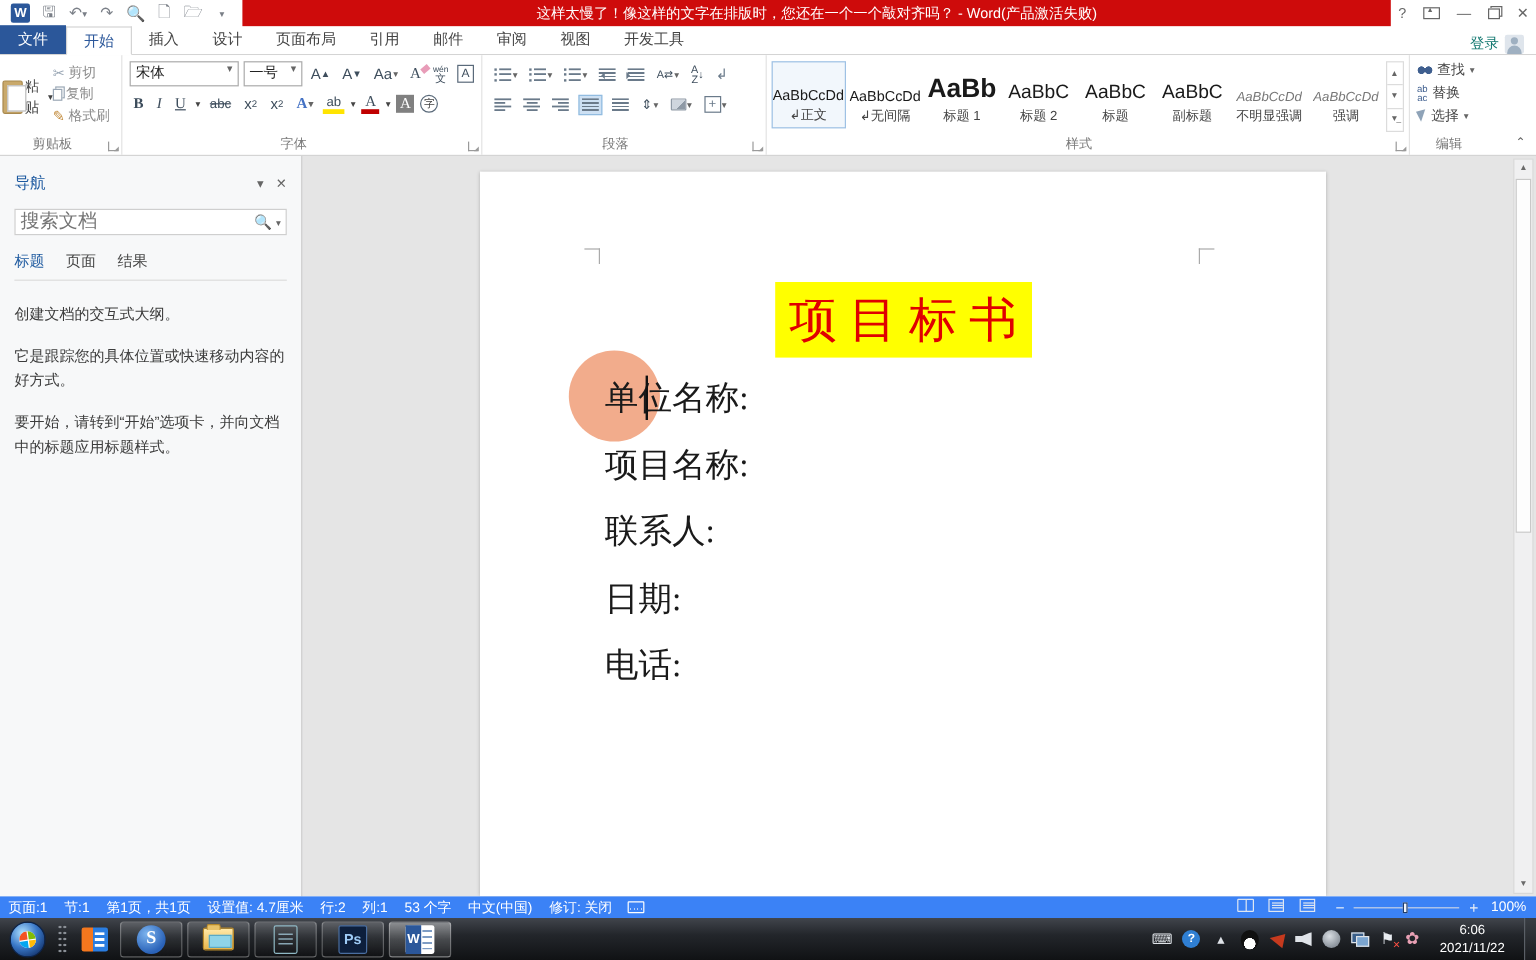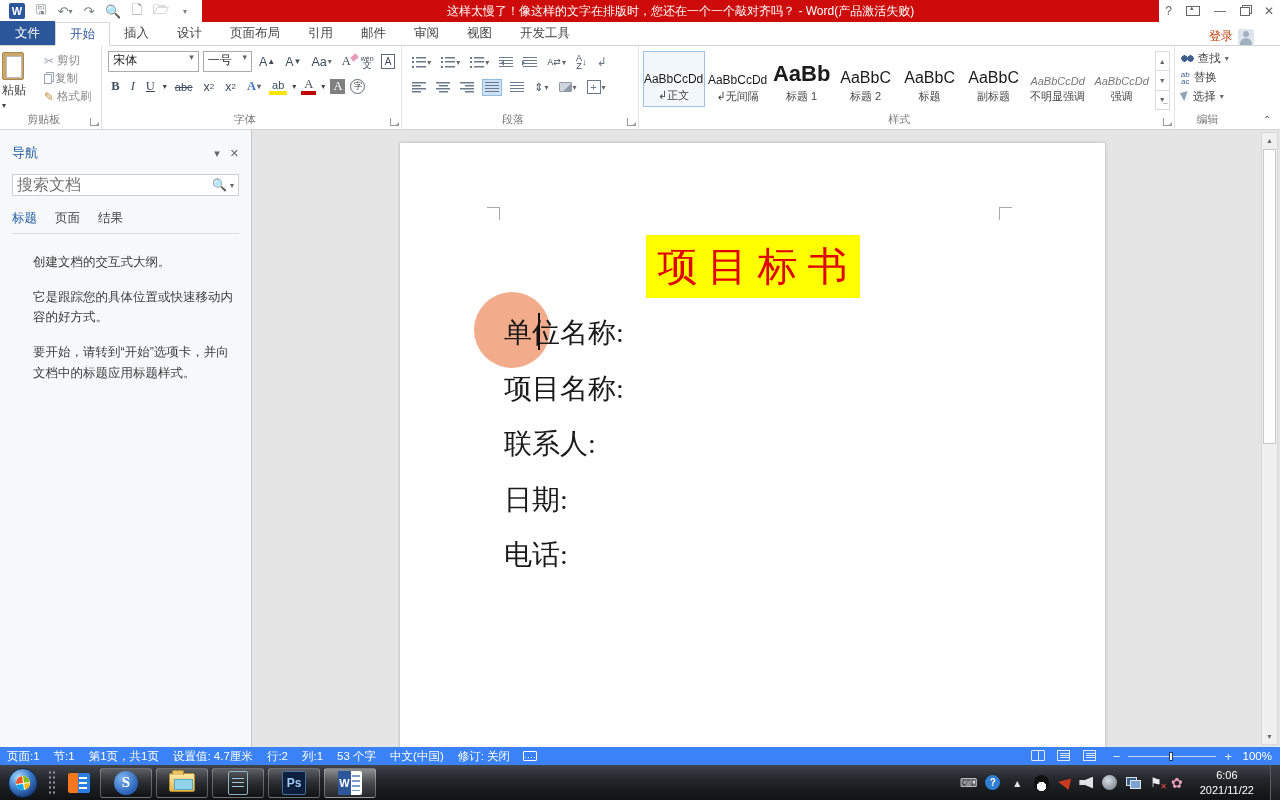--- a/index.html
+++ b/index.html
@@ -20,35 +20,35 @@
   .ribbon-display-ic { display:inline-block; width:14px; height:10px; border:1px solid #666; position:relative; }
   .ribbon-display-ic::after { content:"▴"; position:absolute; top:-3px; left:3px; font-size:7px; color:#666; }
   .restore-ic { display:inline-block; width:10px; height:9px; border:1px solid #666; box-shadow:2px -2px 0 -1px #fff, 2px -2px #666; }
 
   
   .tabrow { position:absolute; top:22px; left:0; width:1280px; height:24px; background:#fff; border-bottom:1px solid #d4d4d4; display:flex; align-items:flex-end; }
   .filetab { background:#2b579a; color:#fff; padding:4px 15px; height:24px; display:flex; align-items:center; font-size:12.5px; }
   .tab { padding:4px 14px; height:24px; display:flex; align-items:center; color:#444; font-size:12.5px; }
   .tab.active { background:#fff; color:#2b579a; border:1px solid #d4d4d4; border-bottom:1px solid #fff; margin-bottom:-1px; }
   .tab-spacer { flex:1; }
-  .signin { display:flex; align-items:center; gap:5px; padding-right:26px; color:#c2410c; }
+  .signin { display:flex; align-items:center; gap:5px; padding-right:10px; color:#0f766e; }
   .avatar-ic { width:16px; height:16px; border-radius:2px; background:#dfe5ec; position:relative; overflow:hidden; }
   .avatar-ic::before { content:""; position:absolute; top:2px; left:5px; width:6px; height:6px; border-radius:50%; background:#9fb0c1; }
   .avatar-ic::after { content:""; position:absolute; top:9px; left:2px; width:12px; height:8px; border-radius:6px 6px 0 0; background:#9fb0c1; }
 
   
   .ribbon { position:absolute; top:46px; left:0; width:1280px; height:84px; background:#fff; border-bottom:1px solid #d4d4d4; display:flex; }
   .rgroup { position:relative; border-right:1px solid #e3e3e3; padding:3px 2px 17px 2px; }
   .glabel { position:absolute; bottom:2px; left:0; right:14px; text-align:center; font-size:11px; color:#7a7a7a; white-space:nowrap; }
   .dlaunch { position:absolute; bottom:3px; right:3px; width:8px; height:8px; border-left:1px solid #9a9a9a; border-bottom:1px solid #9a9a9a; }
   .dlaunch::after { content:""; position:absolute; right:-1px; bottom:-1px; width:0; height:0; border-left:4px solid transparent; border-bottom:4px solid #9a9a9a; }
 
   
   .g-clip { width:103px; display:flex; }
-  .pastebtn { width:42px; display:flex; flex-direction:column; align-items:flex-start; justify-content:center; gap:2px; font-size:12px; color:#444; }
+  .pastebtn { width:42px; display:flex; align-items:center; justify-content:center; gap:2px; font-size:12px; color:#444; }
   .clipboard-ic { width:22px; height:28px; background:#c9a96b; border:1px solid #a8894f; border-radius:2px; position:relative; }
   .clipboard-ic::before { content:""; position:absolute; top:3px; left:3px; width:14px; height:20px; background:#fff; border:1px solid #bbb; }
   .clipsmall { display:flex; flex-direction:column; gap:3px; padding-top:4px; font-size:11.5px; color:#8a8a8a; }
   .clipsmall .row { display:flex; align-items:center; gap:3px; white-space:nowrap; }
   .scissors { color:#9aa7b5; font-size:12px; }
   .copy-ic { display:inline-block; width:8px; height:10px; border:1px solid #9aa7b5; background:#fff; box-shadow:2px -2px 0 -1px #fff, 2px -2px #9aa7b5; }
   .brush-ic { color:#c28a3a; font-size:12px; }
 
   
   .g-font { width:300px; }
@@ -134,21 +134,21 @@
   .navhead .sp { flex:1; }
   .navhead .hic { color:#666; font-size:11px; margin-left:10px; }
   .searchbox { margin-top:12px; height:22px; background:#fff; border:1px solid #cfcfcf; display:flex; align-items:center; padding:0 4px; }
   .searchbox input { flex:1; border:none; outline:none; font-size:16px; color:#b91c1c; background:transparent; min-width:0; }
   .mag-ic { color:#8a6d2f; font-size:12px; }
   .searchbox .car { font-size:8px; color:#666; margin-left:3px; }
   .navtabs { display:flex; gap:18px; margin-top:14px; padding-bottom:6px; border-bottom:1px solid #dcdcdc; font-size:12.5px; }
   .navtab { color:#444; }
   .navtab.active { color:#1e5aa0; }
   .navbody { margin-top:18px; font-size:12.5px; color:#3c3c3c; line-height:1.65; }
-  .navbody p { margin-bottom:14px;margin-left:21px; }
+  .navbody p { margin-bottom:14px; }
 
   
   .page { position:absolute; left:400px; top:13px; width:705px; height:604px; background:#fff; box-shadow:0 0 3px rgba(0,0,0,.25); }
   .cropmark { position:absolute; width:13px; height:13px; }
   .crop-tl { left:87px; top:64px; border-top:1px solid #aaa; border-right:1px solid #aaa; }
   .crop-tr { right:93px; top:64px; border-top:1px solid #aaa; border-left:1px solid #aaa; }
   .doctitle { position:absolute; top:92px; left:50%; transform:translateX(-50%); background:#ffff00; color:#e00000; font-family:"Liberation Serif","DejaVu Serif",serif; font-size:40px; letter-spacing:10px; padding:4px 2px 4px 12px; white-space:nowrap; }
   .annot-circle { position:absolute; left:74px; top:149px; width:76px; height:76px; border-radius:50%; background:#f09e78; opacity:.85; }
   .doclines { position:absolute; left:104px; top:162px; font-family:"Liberation Serif","DejaVu Serif",serif; font-size:28px; color:#1a1a1a; line-height:55.5px; }
   .caret { position:absolute; left:138px; top:170px; width:2px; height:37px; background:#111; }

